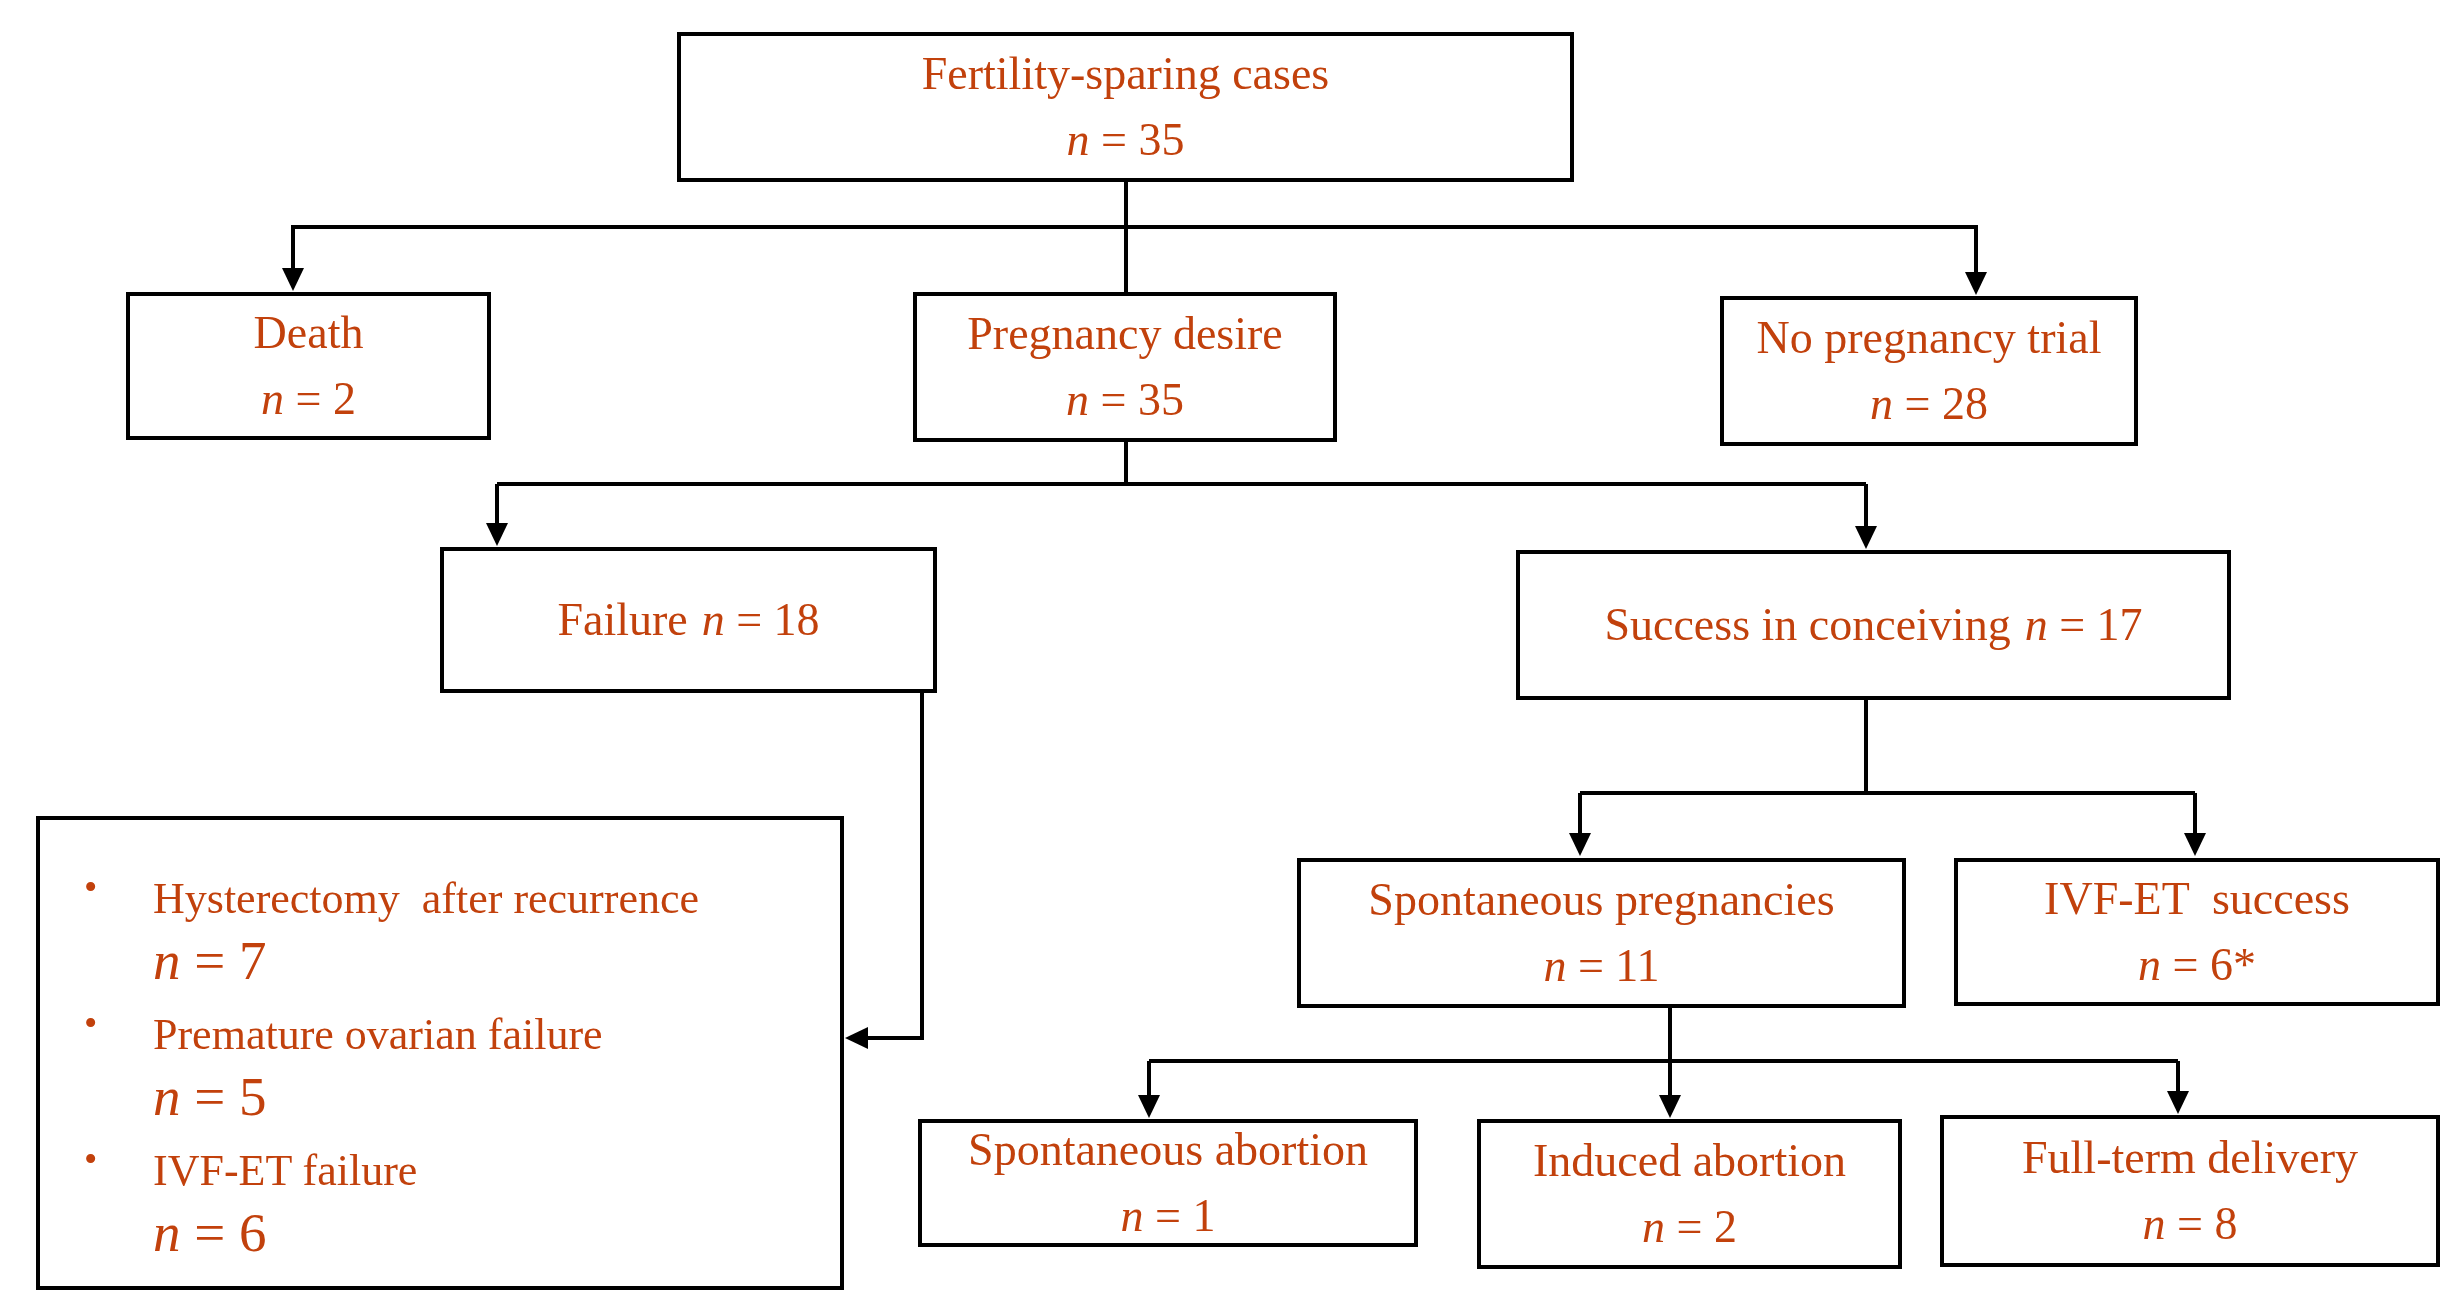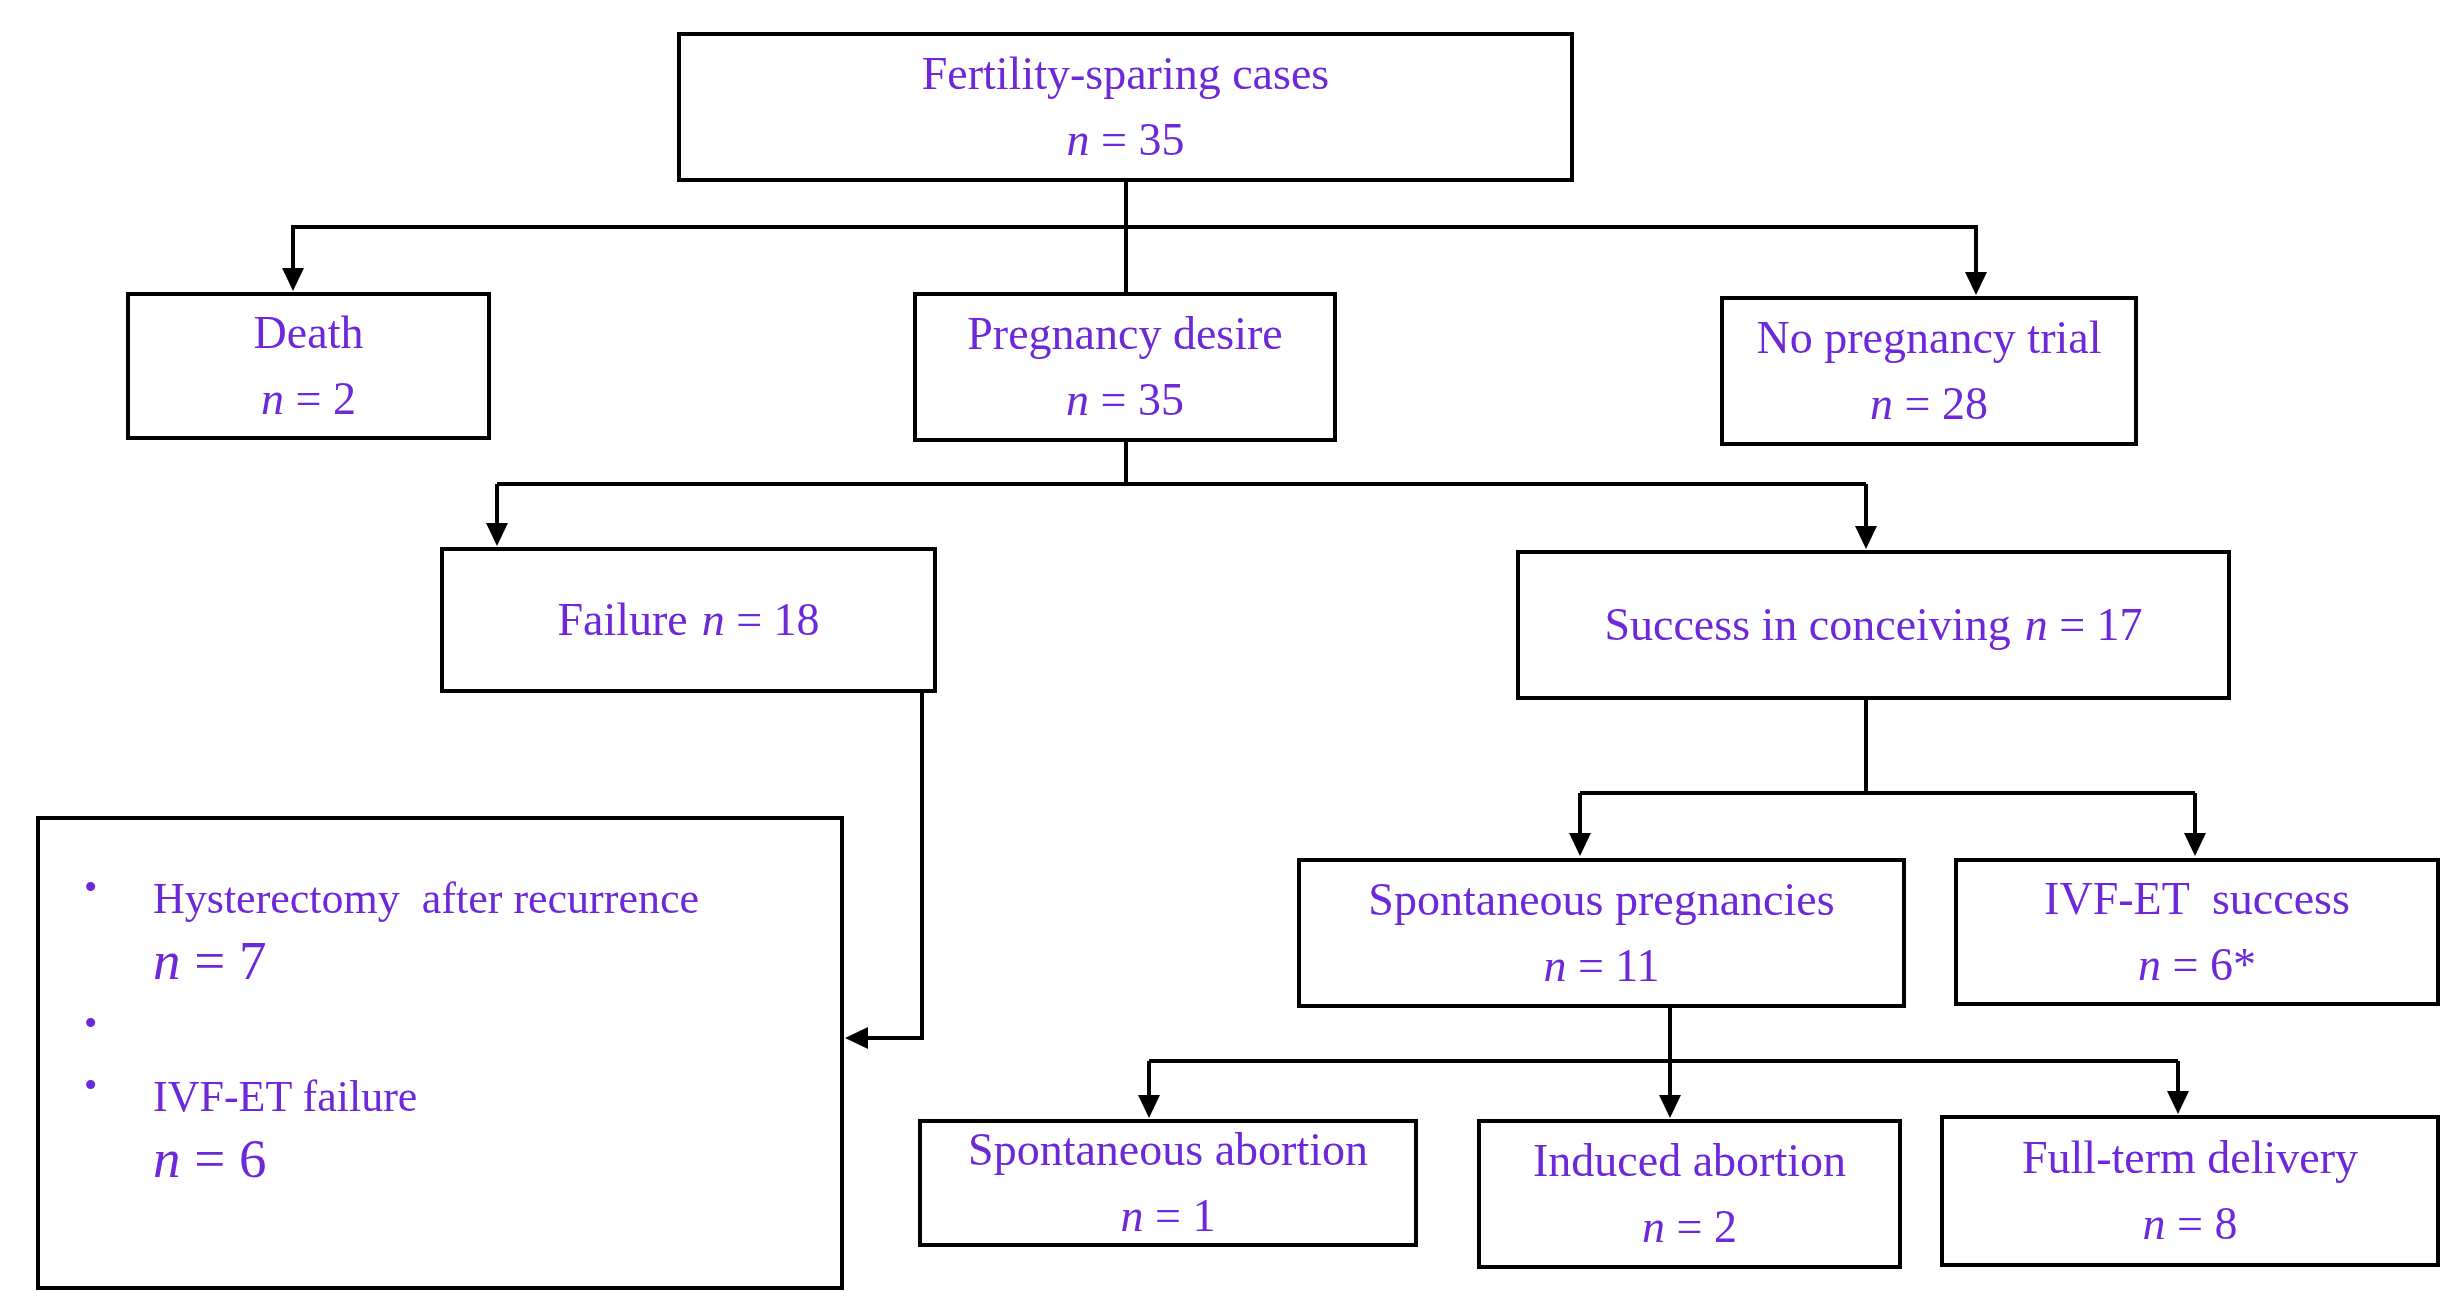--- a/index.html
+++ b/index.html
@@ -6,21 +6,21 @@
     margin:0;
     padding:0;
     background:#ffffff;
   }
   .canvas{
     position:relative;
     width:2447px;
     height:1303px;
     background:#ffffff;
     font-family:"Liberation Serif","DejaVu Serif",serif;
-    color:#6d28d9;
+    color:#c2410c;
     overflow:hidden;
   }
   .edges{
     position:absolute;
     left:0;
     top:0;
     width:2447px;
     height:1303px;
     pointer-events:none;
   }
@@ -178,20 +178,24 @@
   <div class="node n-details">
     <div class="ditem">
       <span class="bullet">•</span>
       <div class="dcontent">
         <div class="dlabel">Hysterectomy  after recurrence</div>
         <div class="dcount">n = 7</div>
       </div>
     </div>
     <div class="ditem">
       <span class="bullet">•</span>
+      <div class="dcontent">
+        <div class="dlabel">Premature ovarian failure</div>
+        <div class="dcount">n = 5</div>
+      </div>
     </div>
     <div class="ditem">
       <span class="bullet">•</span>
       <div class="dcontent">
         <div class="dlabel">IVF-ET failure</div>
         <div class="dcount">n = 6</div>
       </div>
     </div>
   </div>
 

